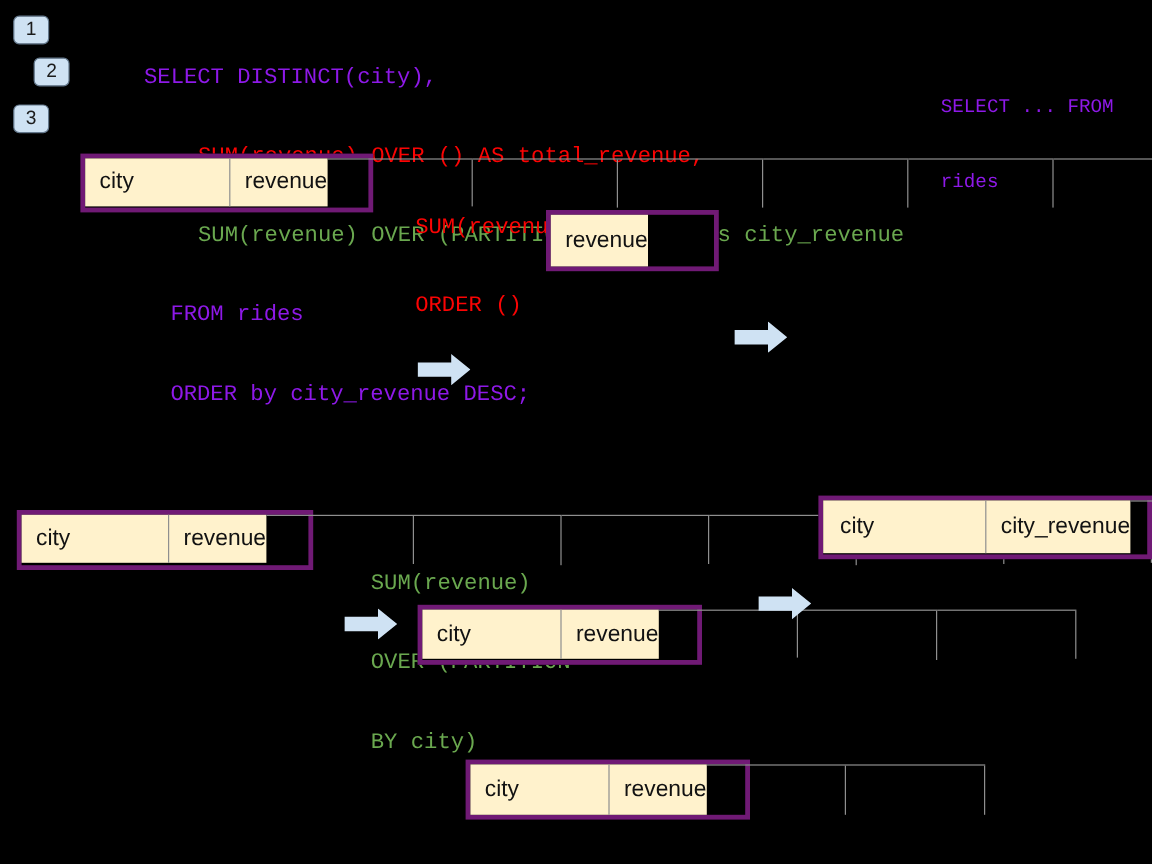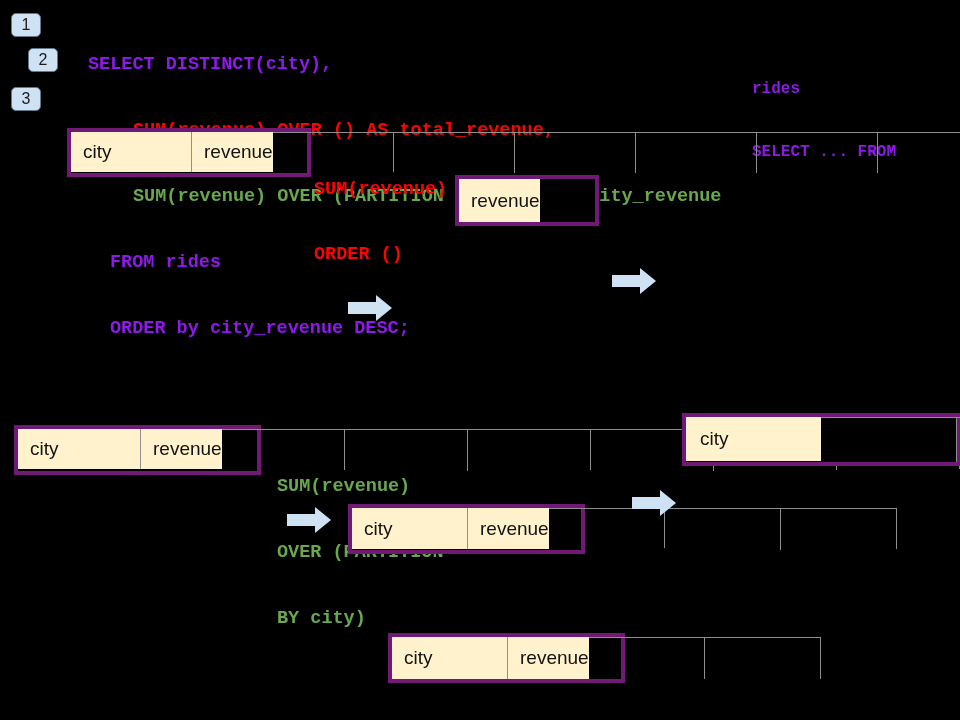--- a/index.html
+++ b/index.html
@@ -1,22 +1,22 @@
 <!DOCTYPE html>
 <html><head>
 <meta charset="utf-8">
 <style>
   html,body{margin:0;padding:0;}
   body{width:960px;height:720px;background:#000;overflow:hidden;position:relative;
        font-family:"Liberation Sans","DejaVu Sans",sans-serif;}
   .abs{position:absolute;}
 
   
-  .code{font-family:"Liberation Mono","DejaVu Sans Mono",monospace;font-weight:bold;
-        white-space:pre;}
+  .code{font-family:"Liberation Mono","DejaVu Sans Mono",monospace;font-weight:normal;
+        white-space:pre;margin-left:32px;}
   .code-main{left:88px;top:10px;font-size:18.5px;line-height:22px;}
   .code-snippet{left:752px;top:37px;font-size:16px;line-height:21px;color:#8e19e8;}
   .ann-total{left:314px;top:136px;font-size:18.5px;line-height:21.5px;color:#fb0404;}
   .ann-part{left:277px;top:432px;font-size:18.5px;line-height:22px;color:#6aa84f;}
   .purple{color:#8e19e8;}
   .red{color:#fb0404;}
   .green{color:#6aa84f;}
 
   
   .badge{width:30px;height:24px;background:#cfe2f3;border:1px solid #64788c;
@@ -54,22 +54,22 @@
 
 <div class="abs code code-main">
   <div class="purple" style="margin-left:0">SELECT DISTINCT(city),</div>
   <div class="red" style="margin-left:45px">SUM(revenue) OVER () AS total_revenue,</div>
   <div class="green" style="margin-left:45px">SUM(revenue) OVER (PARTITION BY city) as city_revenue</div>
   <div class="purple" style="margin-left:22px">FROM rides</div>
   <div class="purple" style="margin-left:22px">ORDER by city_revenue DESC;</div>
 </div>
 
 <div class="abs code code-snippet">
+  <div>SELECT ... FROM</div>
   <div>rides</div>
-  <div>SELECT ... FROM</div>
 </div>
 
 <div class="abs code ann-total">
   <div>SUM(revenue)</div>
   <div>ORDER ()</div>
 </div>
 
 <div class="abs code ann-part">
   <div>SUM(revenue)</div>
   <div>OVER (PARTITION</div>
@@ -186,20 +186,21 @@
     </div>
   <div class="tr" style="height:42px;">
       <div class="c1" style="width:115px;"></div>
       <div class="c2"></div>
     </div>
 </div>
 
 <div class="abs tbl" style="left:682px;top:413px;width:270px;">
   <div class="tr thead" style="height:44px;">
     <div class="c1" style="width:135px;padding-left:14px;">city</div>
+    <div class="c2">city_revenue</div>
   </div>
   <div class="tr" style="height:45px;">
       <div class="c1" style="width:135px;"></div>
       <div class="c2"></div>
     </div>
   <div class="tr" style="height:44px;">
       <div class="c1" style="width:135px;"></div>
       <div class="c2"></div>
     </div>
   <div class="tr" style="height:45px;">

